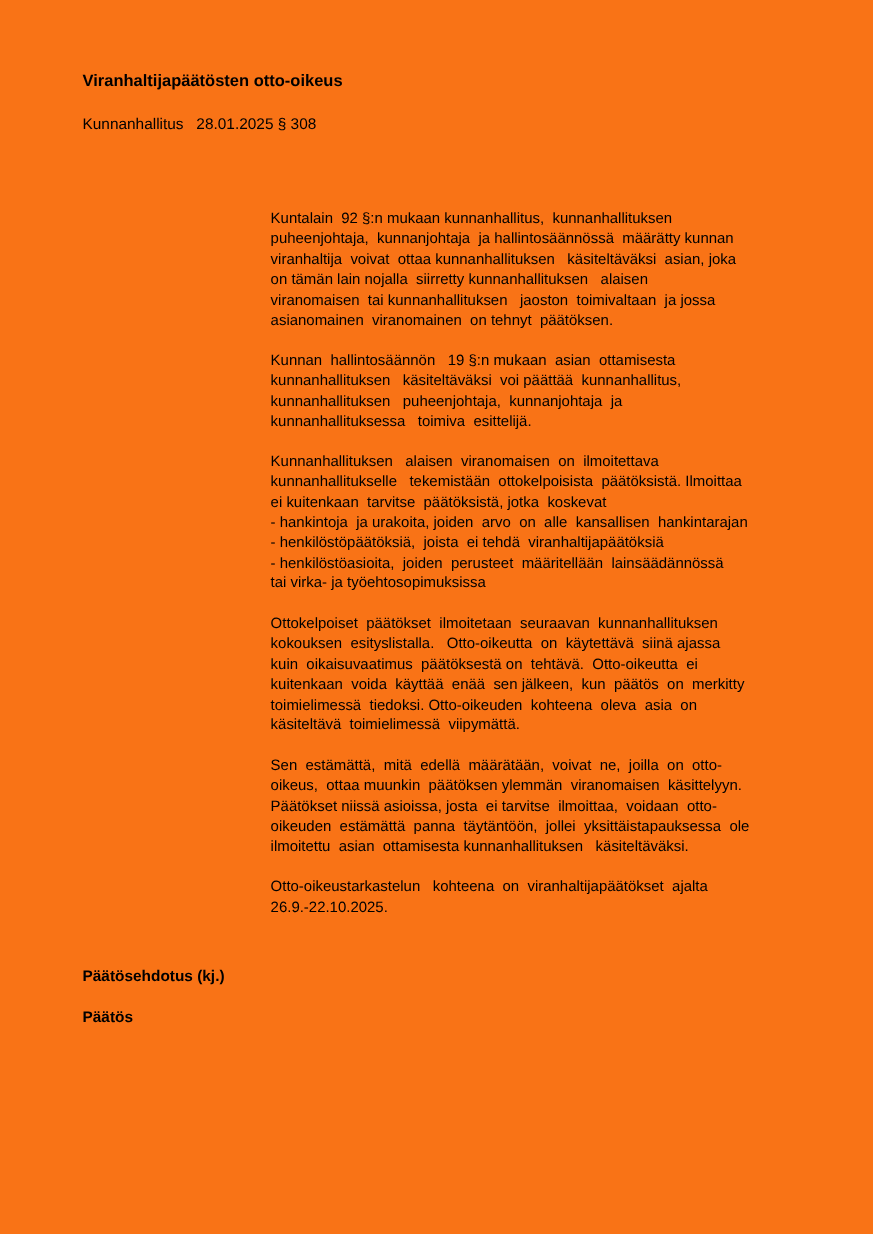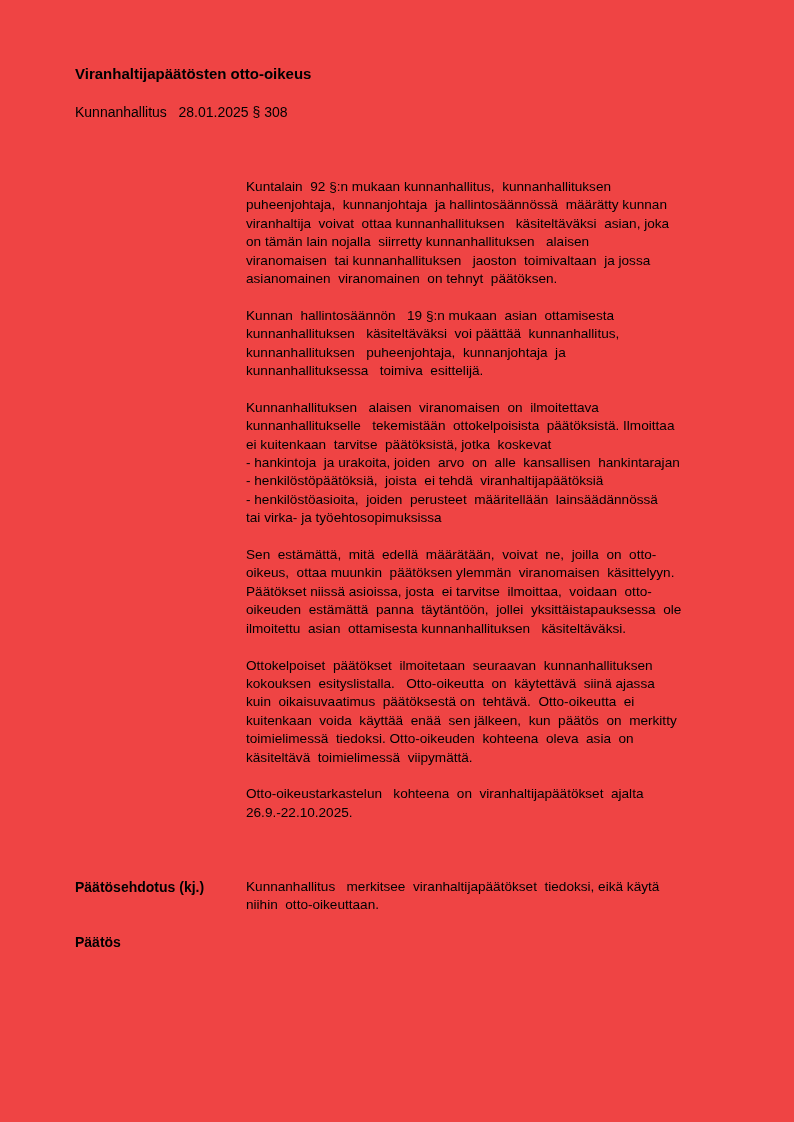--- a/index.html
+++ b/index.html
@@ -4,21 +4,21 @@
 <style>
   html, body {
     margin: 0;
     padding: 0;
     background: #ffffff;
   }
   .page {
     position: relative;
     width: 794px;
     height: 1122px;
-    background: #ef4444;
+    background: #f97316;
     color: #000000;
     font-family: "Liberation Sans", "DejaVu Sans", sans-serif;
     overflow: hidden;
   }
   .doc-title {
     position: absolute;
     left: 75px;
     top: 64px;
     margin: 0;
     font-size: 15px;
@@ -31,39 +31,40 @@
     left: 75px;
     top: 103px;
     font-size: 14px;
     font-weight: normal;
     line-height: 19px;
     white-space: pre;
   }
   .body-col {
     position: absolute;
     left: 246px;
-    top: 178px;
+    top: 190px;
     width: 545px;
   }
   .body-col p {
     margin: 0 0 18.4px 0;
     font-size: 13.6px;
     line-height: 18.4px;
     white-space: pre;
   }
   .decisions {
     position: absolute;
     left: 75px;
     top: 878px;
     width: 716px;
   }
   .decision-row {
     display: grid;
     grid-template-columns: 171px 1fr;
     margin-bottom: 18.4px;
+    gap: 43px;
   }
   .decision-label {
     font-size: 14px;
     font-weight: bold;
     line-height: 18.4px;
     white-space: pre;
   }
   .decision-text {
     font-size: 13.6px;
     line-height: 18.4px;
@@ -90,41 +91,39 @@
 kunnanhallituksen   käsiteltäväksi  voi päättää  kunnanhallitus,
 kunnanhallituksen   puheenjohtaja,  kunnanjohtaja  ja
 kunnanhallituksessa   toimiva  esittelijä.</p>
     <p>Kunnanhallituksen   alaisen  viranomaisen  on  ilmoitettava
 kunnanhallitukselle   tekemistään  ottokelpoisista  päätöksistä. Ilmoittaa
 ei kuitenkaan  tarvitse  päätöksistä, jotka  koskevat
 - hankintoja  ja urakoita, joiden  arvo  on  alle  kansallisen  hankintarajan
 - henkilöstöpäätöksiä,  joista  ei tehdä  viranhaltijapäätöksiä
 - henkilöstöasioita,  joiden  perusteet  määritellään  lainsäädännössä
 tai virka- ja työehtosopimuksissa</p>
-    <p>Sen  estämättä,  mitä  edellä  määrätään,  voivat  ne,  joilla  on  otto-
-oikeus,  ottaa muunkin  päätöksen ylemmän  viranomaisen  käsittelyyn.
-Päätökset niissä asioissa, josta  ei tarvitse  ilmoittaa,  voidaan  otto-
-oikeuden  estämättä  panna  täytäntöön,  jollei  yksittäistapauksessa  ole
-ilmoitettu  asian  ottamisesta kunnanhallituksen   käsiteltäväksi.</p>
     <p>Ottokelpoiset  päätökset  ilmoitetaan  seuraavan  kunnanhallituksen
 kokouksen  esityslistalla.   Otto-oikeutta  on  käytettävä  siinä ajassa
 kuin  oikaisuvaatimus  päätöksestä on  tehtävä.  Otto-oikeutta  ei
 kuitenkaan  voida  käyttää  enää  sen jälkeen,  kun  päätös  on  merkitty
 toimielimessä  tiedoksi. Otto-oikeuden  kohteena  oleva  asia  on
 käsiteltävä  toimielimessä  viipymättä.</p>
+    <p>Sen  estämättä,  mitä  edellä  määrätään,  voivat  ne,  joilla  on  otto-
+oikeus,  ottaa muunkin  päätöksen ylemmän  viranomaisen  käsittelyyn.
+Päätökset niissä asioissa, josta  ei tarvitse  ilmoittaa,  voidaan  otto-
+oikeuden  estämättä  panna  täytäntöön,  jollei  yksittäistapauksessa  ole
+ilmoitettu  asian  ottamisesta kunnanhallituksen   käsiteltäväksi.</p>
     <p>Otto-oikeustarkastelun   kohteena  on  viranhaltijapäätökset  ajalta
 26.9.-22.10.2025.</p>
   </div>
 
   <div class="decisions">
 
     <div class="decision-row">
       <div class="decision-label">Päätösehdotus (kj.)</div>
-      <div class="decision-text">Kunnanhallitus   merkitsee  viranhaltijapäätökset  tiedoksi, eikä käytä
-niihin  otto-oikeuttaan.</div>
     </div>
 
     <div class="decision-row">
       <div class="decision-label">Päätös</div>
     </div>
 
   </div>
 
 </div>
 

